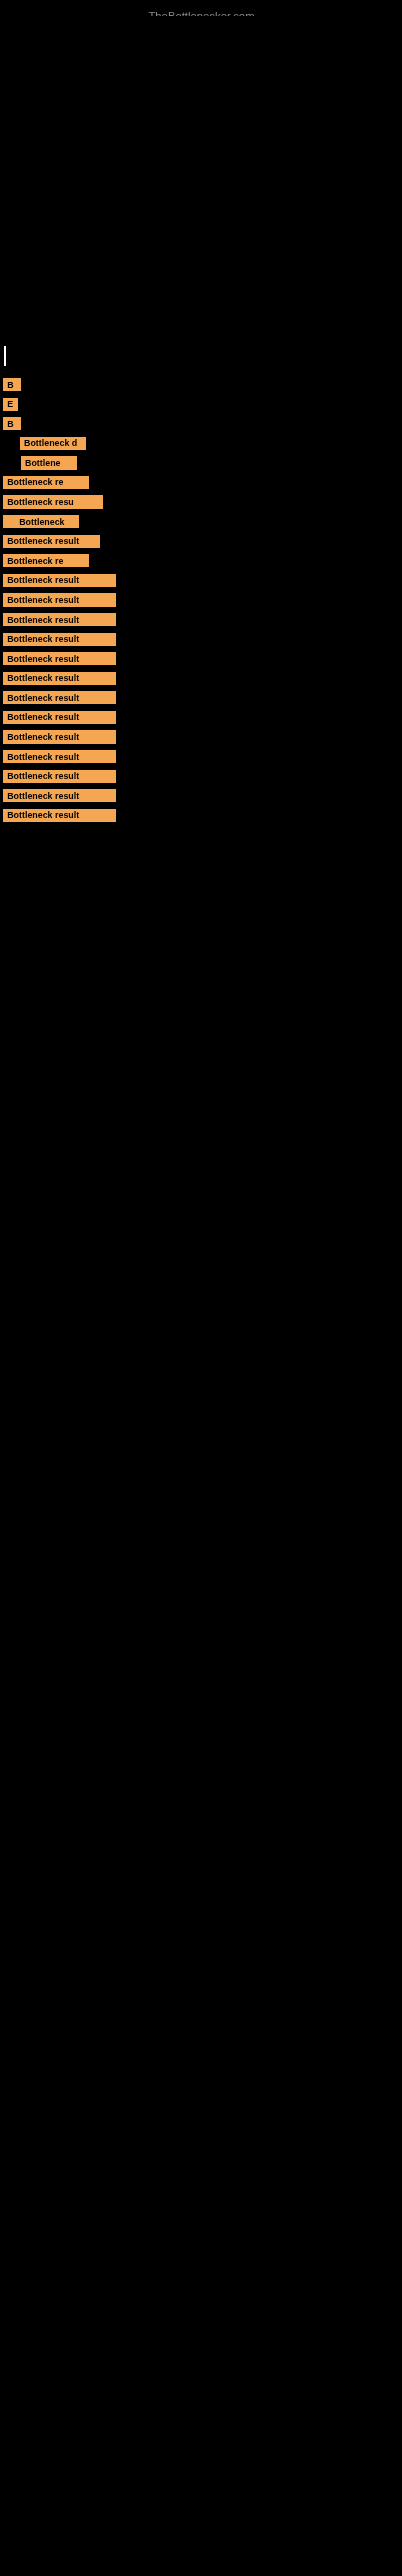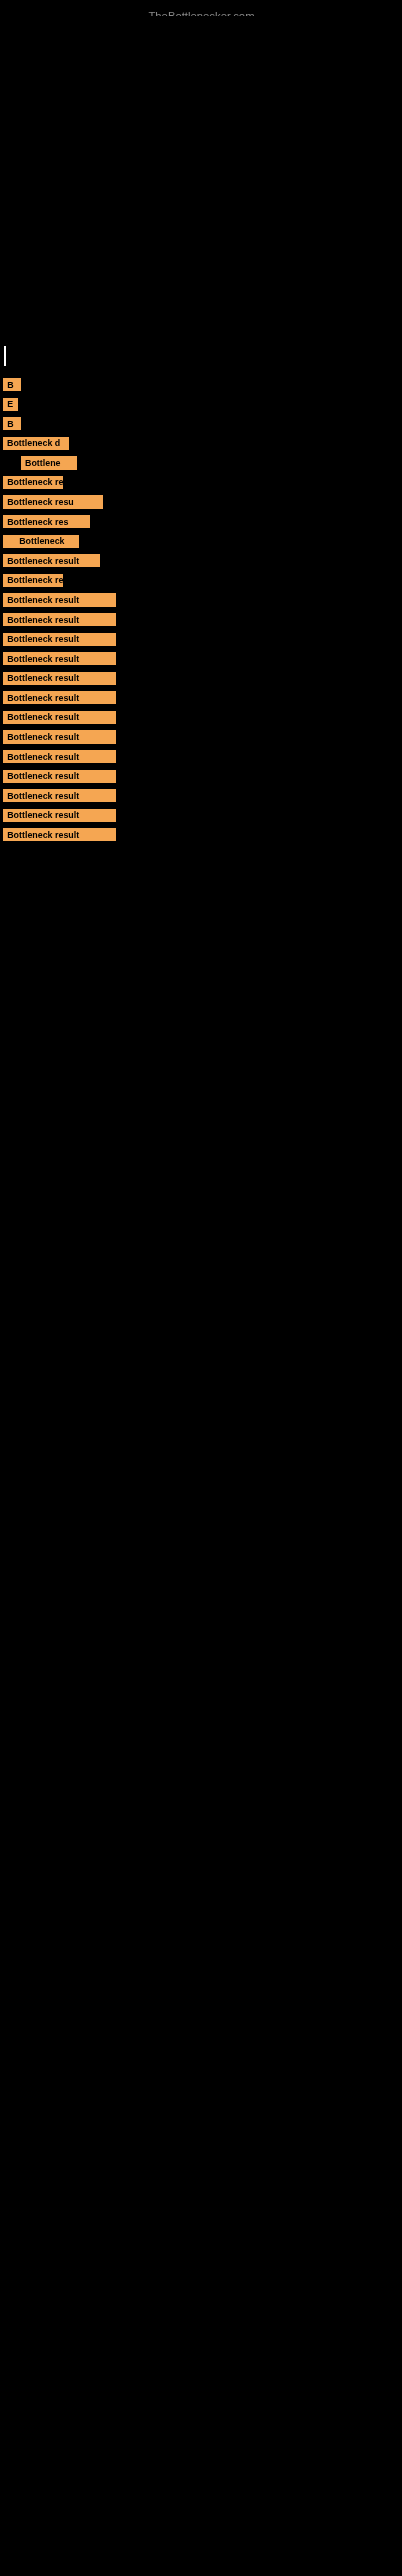--- a/index.html
+++ b/index.html
@@ -69,28 +69,28 @@
     .bottleneck-item.small-3 {
       width: 17.7px;
       margin-left: 3.2px;
     }
     .bottleneck-item.size-bottler {
       width: 47px;
       margin-left: 3.2px;
     }
     .bottleneck-item.size-bottleneck-d {
       width: 66px;
-      margin-left: 3px;
+      margin-left: 20px;
     }
     .bottleneck-item.size-bottlene {
       width: 56px;
       margin-left: 21px;
     }
     .bottleneck-item.size-bottleneck-re {
-      width: 60px;
+      width: 86px;
       margin-left: 3.2px;
     }
     .bottleneck-item.size-bottleneck-resu {
       width: 100px;
       margin-left: 3.2px;
     }
     .bottleneck-item.size-bottleneck-ra {
       width: 77px;
       margin-left: 3.2px;
     }
@@ -189,23 +189,20 @@
 
   <div class="row-wrapper">
     <span class="bottleneck-item size-bottleneck-re">Bottleneck re</span>
   </div>
 
   <div class="row-wrapper">
     <span class="bottleneck-item size-bottleneck-resu">Bottleneck resu</span>
   </div>
 
 
-  <div class="row-wrapper">
-    <span class="bottleneck-item size-bottleneck-res2">Bottleneck res</span>
-  </div>
 
   <div class="row-wrapper">
     <span class="bottleneck-item size-bottleneck">Bottleneck</span>
   </div>
 
   <div class="row-wrapper">
     <span class="bottleneck-item size-bottleneck-result">Bottleneck result</span>
   </div>
 
   <div class="row-wrapper">

